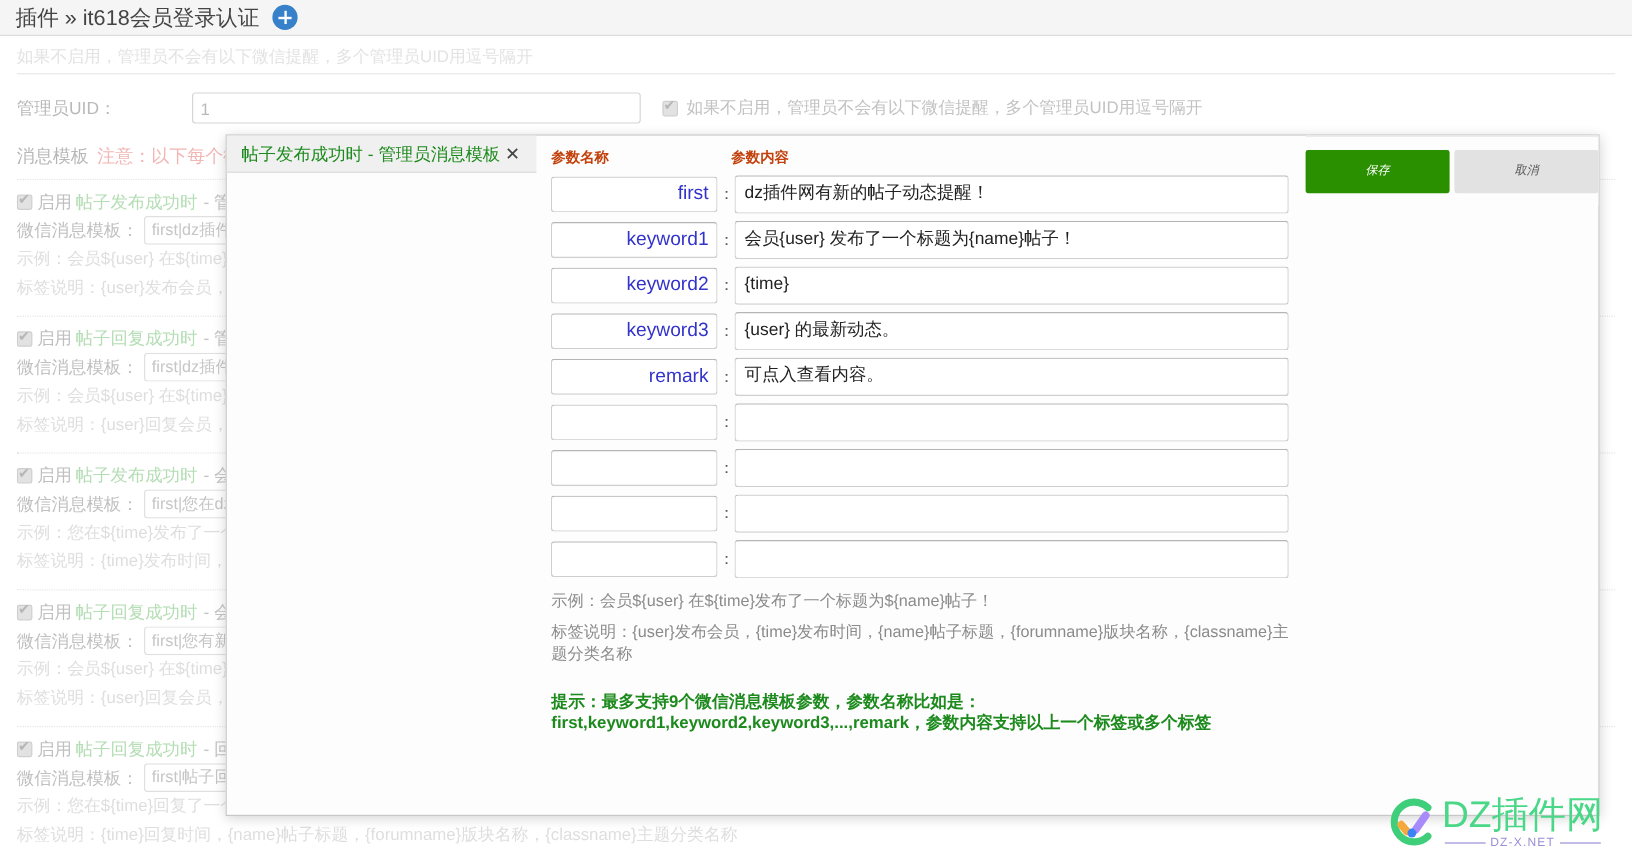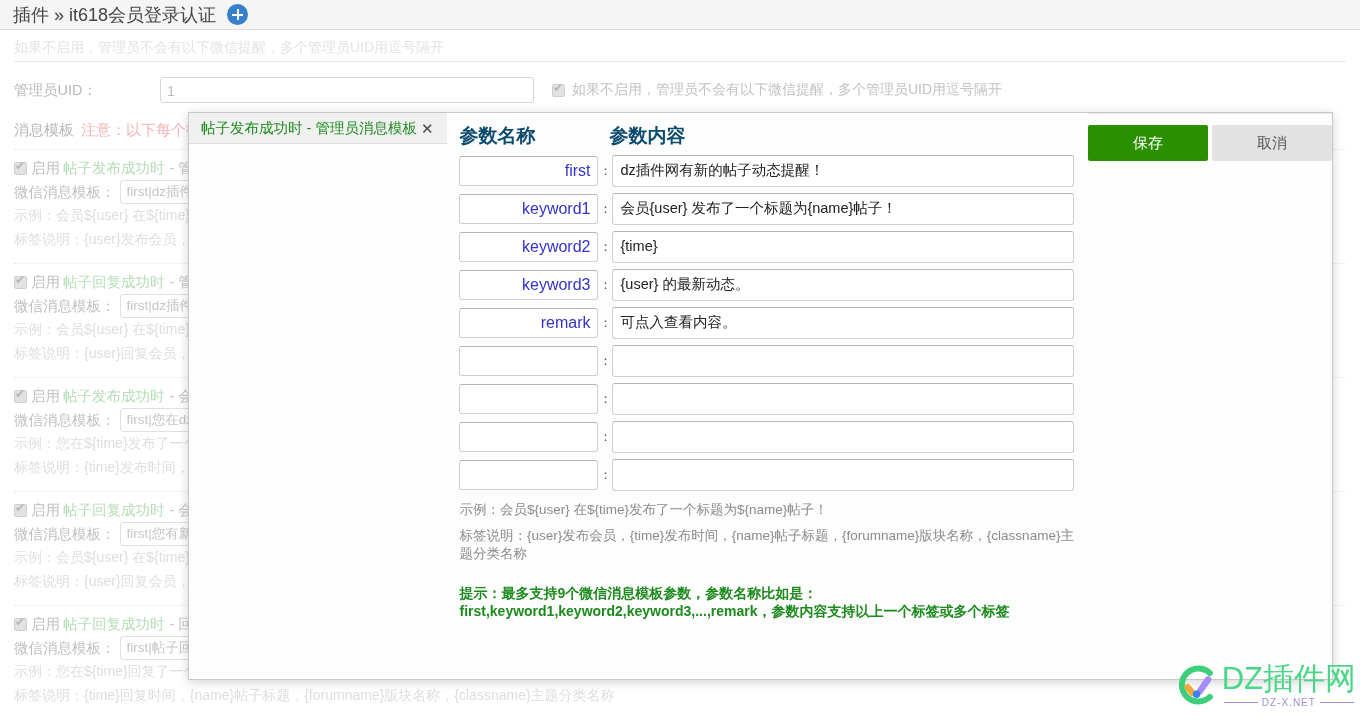--- a/index.html
+++ b/index.html
@@ -127,21 +127,21 @@
     display: flex; align-items: center;
     padding: 0 10px 0 12px;
   }
   #modal-title { color: #1d8a1d; font-size: 14.5px; font-weight: normal; flex: 1; }
   #modal-close {
     color: #444; font-size: 15px; font-weight: bold;
     cursor: pointer; padding: 0 4px; line-height: 1;
   }
   #modal-body { flex: 1; padding: 10px 14px 0 12px; overflow: hidden; }
 
-  .col-heads { display: flex; font-size: 19px; font-weight: bold; color: #0c4a6e; margin-bottom: 6px; }
+  .col-heads { display: flex; font-size: 12px; font-weight: bold; color: #c2410c; margin-bottom: 6px; }
   .col-heads .h1 { width: 150px; }
   .col-heads .h2 { }
 
   .param-row { display: flex; align-items: center; margin-bottom: 6px; }
   .p-name {
     width: 139px; height: 30px;
     border: 1px solid #cfcfcf; border-top-color:#b5b5b5; border-radius: 3px;
     background: #fff;
     text-align: right; font-size: 16px; color: #3333cc;
     line-height: 28px; padding: 0 7px;
@@ -163,29 +163,29 @@
 
   #modal-footer {
     flex: none; height: 58px;
     display: flex; align-items: center; justify-content: center;
     gap: 4px;
     border-top: 1px solid #e7e7e7;
     background: #fdfdfd;
   }
   .btn {
     width: 120px; height: 36px;
-    font-size: 15px; border: none; border-radius: 2px;
-    cursor: pointer; line-height: 36px; text-align: center;
+    font-size: 10px; border: none; border-radius: 2px;
+    cursor: pointer; line-height: 36px; text-align: center; font-style: italic;
   }
   .btn-save { background: #2a9000; color: #fff; }
   .btn-cancel { background: #e2e2e2; color: #555; }
 
   
   #watermark {
-    position: absolute; right: 4px; bottom: 12px;
+    position: absolute; right: 24px; bottom: 12px;
     z-index: 20;
     display: flex; align-items: flex-start;
     pointer-events: none;
   }
   #wm-logo { width: 46px; height: 46px; flex: none; }
   #wm-right { margin-left: 2px; }
   #wm-text { font-size: 31px; color: #4ad787; line-height: 34px; white-space: nowrap; font-weight: 500; }
   #wm-sub {
     font-size: 10px; color: #9a8fd8; letter-spacing: 1px;
     display: flex; align-items: center; justify-content: center; gap: 4px;

